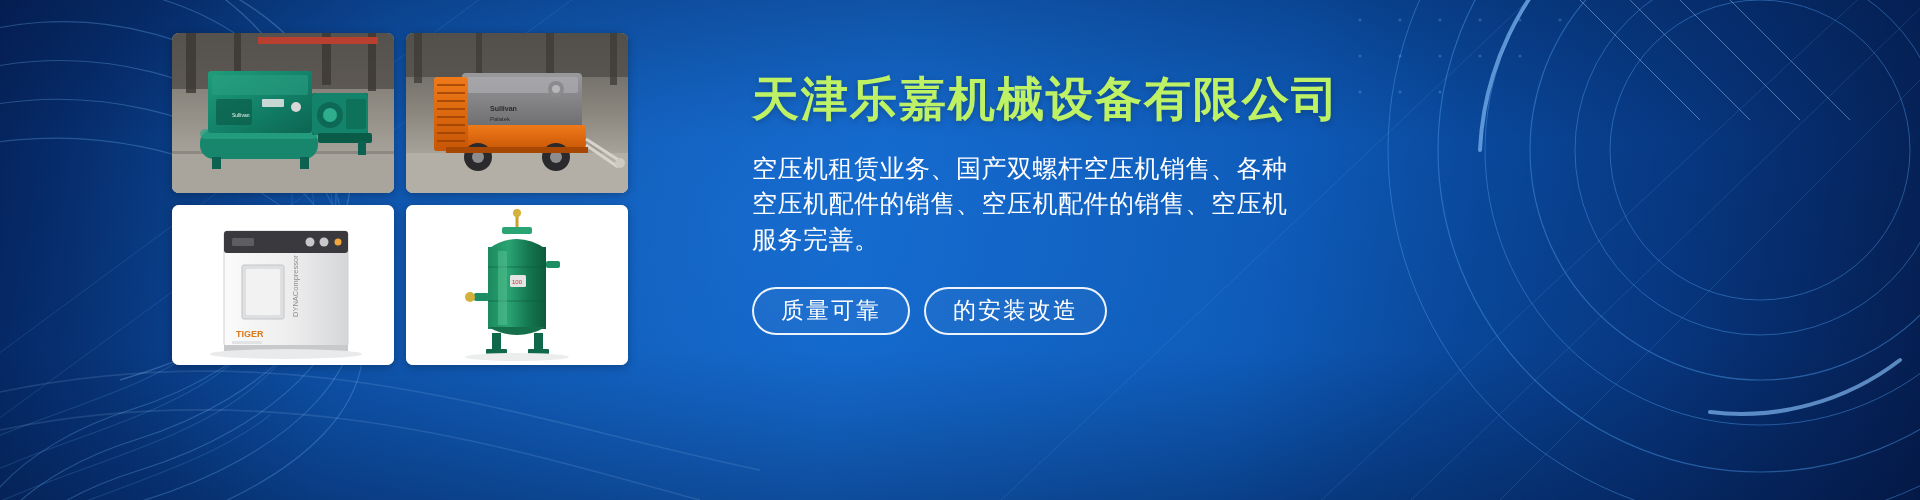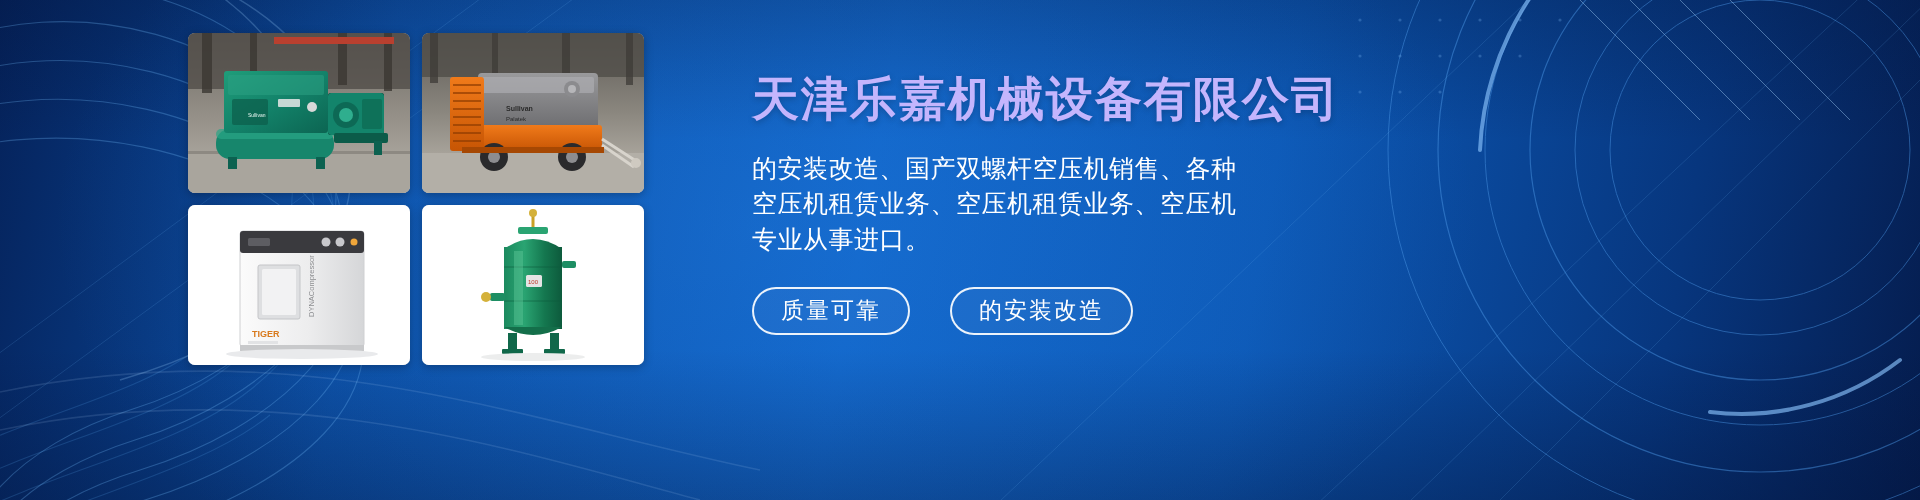--- a/index.html
+++ b/index.html
@@ -37,21 +37,21 @@
   
   .arcs { position: absolute; right: -120px; top: -180px; width: 760px; height: 800px; opacity: .85; }
   .grid-dots { position: absolute; right: 60px; top: 0; width: 520px; height: 220px; opacity: .5; }
 
   
   .hairlines { position: absolute; inset: 0; opacity: .38; }
 
   
   .photos {
     position: absolute;
-    left: 188px;
+    left: 172px;
     top: 33px;
     width: 420px;
     height: 337px;
     display: grid;
     grid-template-columns: 222px 222px;
     grid-template-rows: 160px 160px;
     gap: 12px;
   }
   .photo {
     position: relative;
@@ -65,42 +65,42 @@
   
   .content {
     position: absolute;
     left: 752px;
     top: 74px;
     width: 760px;
   }
   .title {
     font-size: 47px;
     font-weight: bold;
-    color: #c4b5fd;
+    color: #bef264;
     letter-spacing: 2px;
     line-height: 1.08;
     margin: 0;
     text-shadow: 0 2px 6px rgba(0,0,0,0.22);
     white-space: nowrap;
   }
   .desc {
     margin: 26px 0 0 0;
     font-size: 25px;
     line-height: 1.42;
     color: #ffffff;
     font-weight: 400;
     letter-spacing: .5px;
     max-width: 580px;
   }
   .desc div { white-space: nowrap; }
 
   .badges {
     margin-top: 30px;
     display: flex;
-    gap: 40px;
+    gap: 14px;
   }
   .badge {
     border: 2px solid rgba(255,255,255,0.92);
     border-radius: 999px;
     color: #ffffff;
     font-size: 23px;
     letter-spacing: 2px;
     padding: 10px 27px 11px;
     background: rgba(255,255,255,0.04);
     white-space: nowrap;
@@ -395,23 +395,23 @@
         <ellipse cx="111" cy="152" rx="52" ry="4" fill="#eceded"></ellipse>
       </svg>
     </div>
   </div>
 
   <div class="content">
 
     <h1 class="title">天津乐嘉机械设备有限公司</h1>
 
     <div class="desc">
-      <div>的安装改造、国产双螺杆空压机销售、各种</div>
-      <div>空压机租赁业务、空压机租赁业务、空压机</div>
-      <div>专业从事进口。</div>
+      <div>空压机租赁业务、国产双螺杆空压机销售、各种</div>
+      <div>空压机配件的销售、空压机配件的销售、空压机</div>
+      <div>服务完善。</div>
     </div>
 
     <div class="badges">
       <div class="badge">质量可靠</div>
       <div class="badge">的安装改造</div>
     </div>
   </div>
 
 </div>
 

